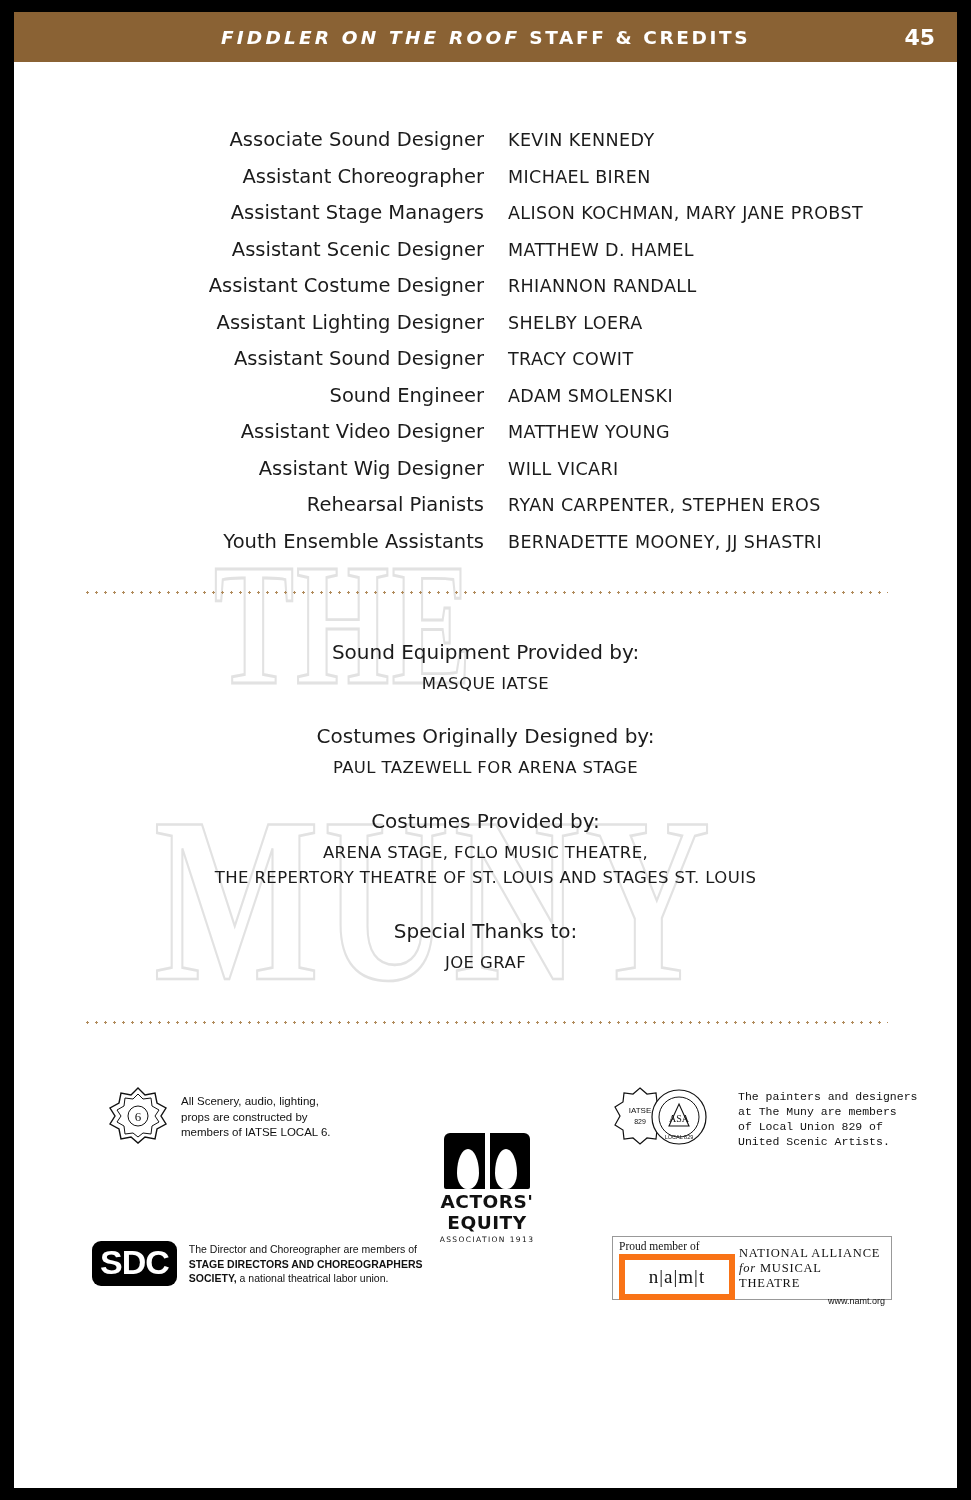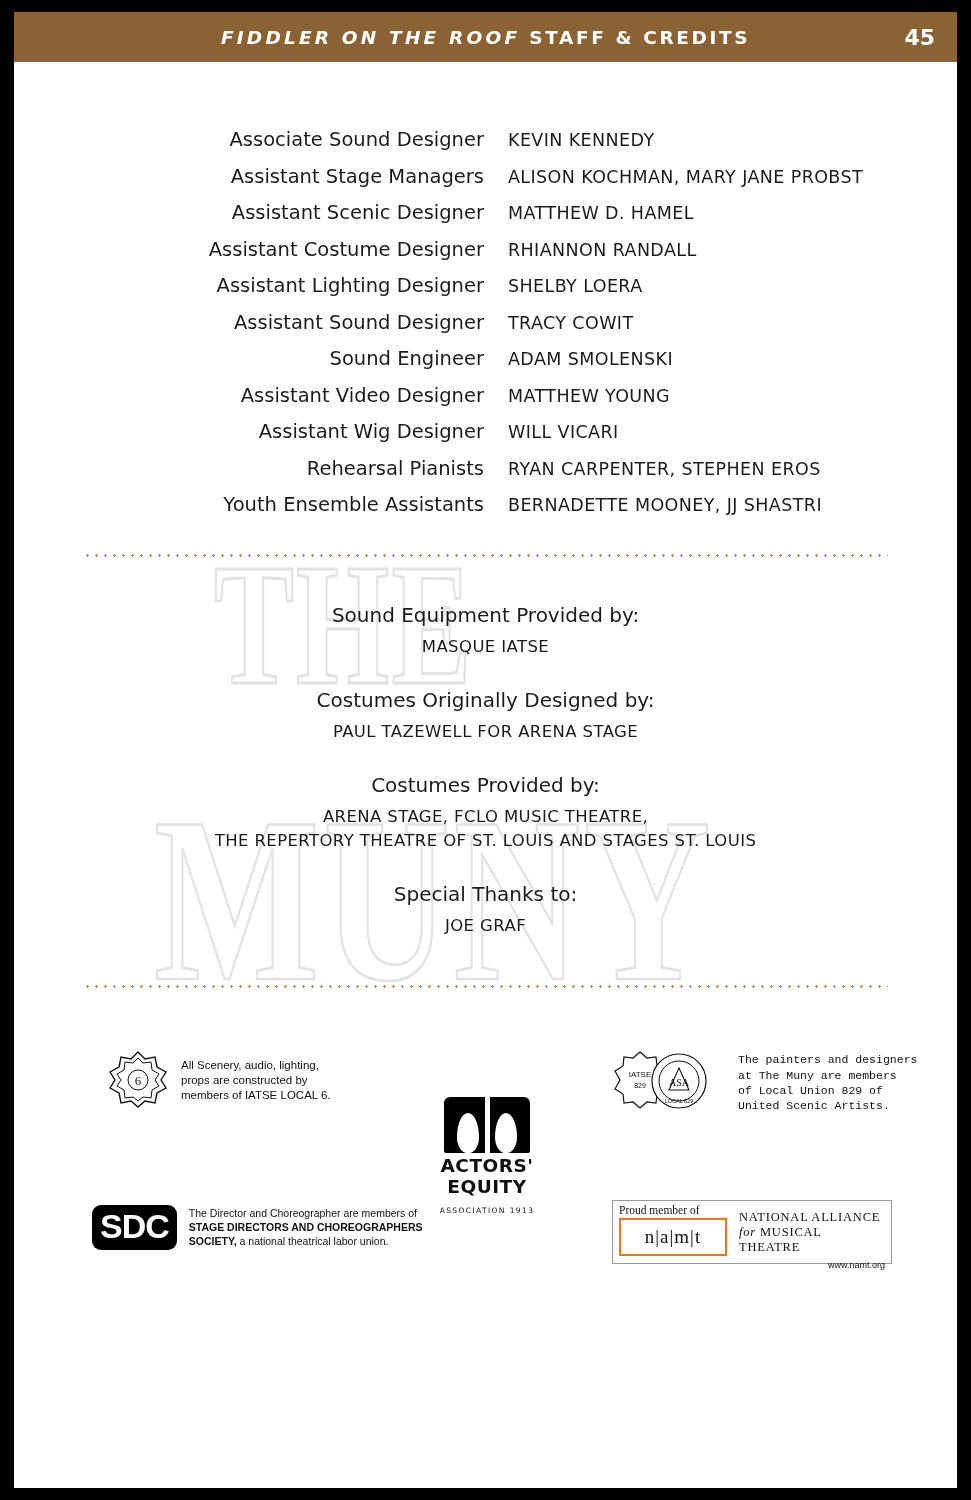--- a/index.html
+++ b/index.html
@@ -208,21 +208,21 @@
   .aea-gap {
     position: absolute;
     left: 41px;
     top: 0;
     width: 5px;
     height: 56px;
     background: #fff;
   }
   .aea-l1 { font-size: 18.5px; font-weight: bold; letter-spacing: 0.5px; color:#111; margin-top: 2px;}
   .aea-l2 { font-size: 18.5px; font-weight: bold; letter-spacing: 0.5px; color:#111;}
-  .aea-l3 { font-size: 7.5px; letter-spacing: 1.4px; color:#111; margin-top: 9px;}
+  .aea-l3 { font-size: 7.5px; letter-spacing: 1.4px; color:#111; margin-top: 2px;}
 
   .sdc { left: 78px; top: 163px; }
   .sdc-mark {
     font-family: "Liberation Sans", sans-serif;
     font-size: 34px;
     font-weight: bold;
     letter-spacing: -1px;
     color: #000;
     background: #000;
     color: #fff;
@@ -255,21 +255,21 @@
     padding: 3px 0 0 6px;
     box-sizing: border-box;
   }
   .namt-proud {
     font-family: "Liberation Serif", serif;
     font-size: 11.5px;
     color: #111;
   }
   .namt-box {
     margin-top: 2px;
-    border: 2px solid #f97316;
+    border: 6px solid #f97316;
     width: 104px;
     height: 34px;
     display: flex;
     align-items: center;
     justify-content: center;
     font-family: "Liberation Serif", serif;
     font-size: 19px;
     letter-spacing: 1px;
     color: #111;
   }
@@ -317,20 +317,24 @@
     <div class="wm-muny">MUNY</div>
   </div>
 
   <div class="content">
 
     <div class="credits">
 
       <div class="credit-row">
         <div class="credit-role">Associate Sound Designer</div>
         <div class="credit-name">KEVIN KENNEDY</div>
+      </div>
+      <div class="credit-row">
+        <div class="credit-role">Assistant Choreographer</div>
+        <div class="credit-name">MICHAEL BIREN</div>
       </div>
       <div class="credit-row">
         <div class="credit-role">Assistant Stage Managers</div>
         <div class="credit-name">ALISON KOCHMAN, MARY JANE PROBST</div>
       </div>
       <div class="credit-row">
         <div class="credit-role">Assistant Scenic Designer</div>
         <div class="credit-name">MATTHEW D. HAMEL</div>
       </div>
       <div class="credit-row">

